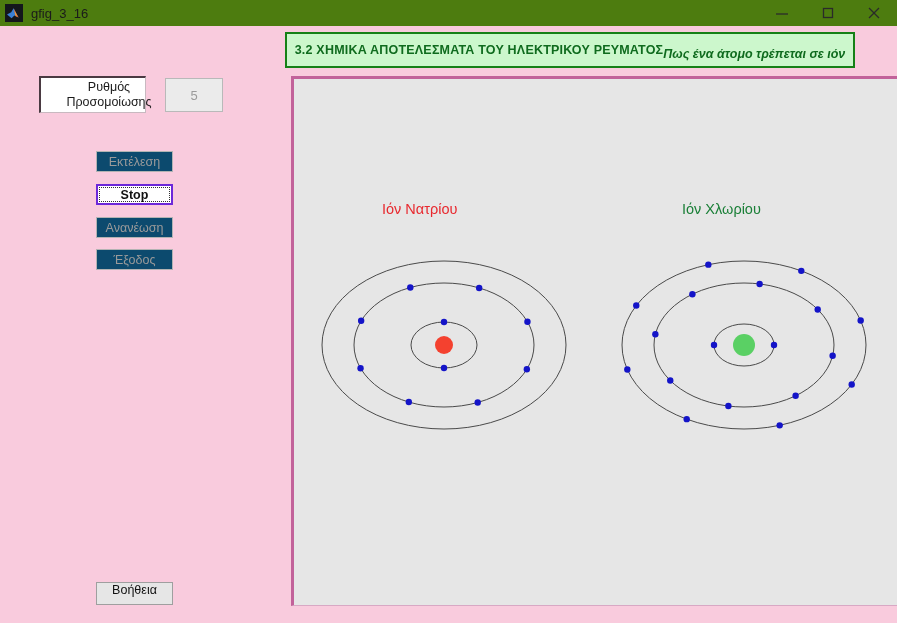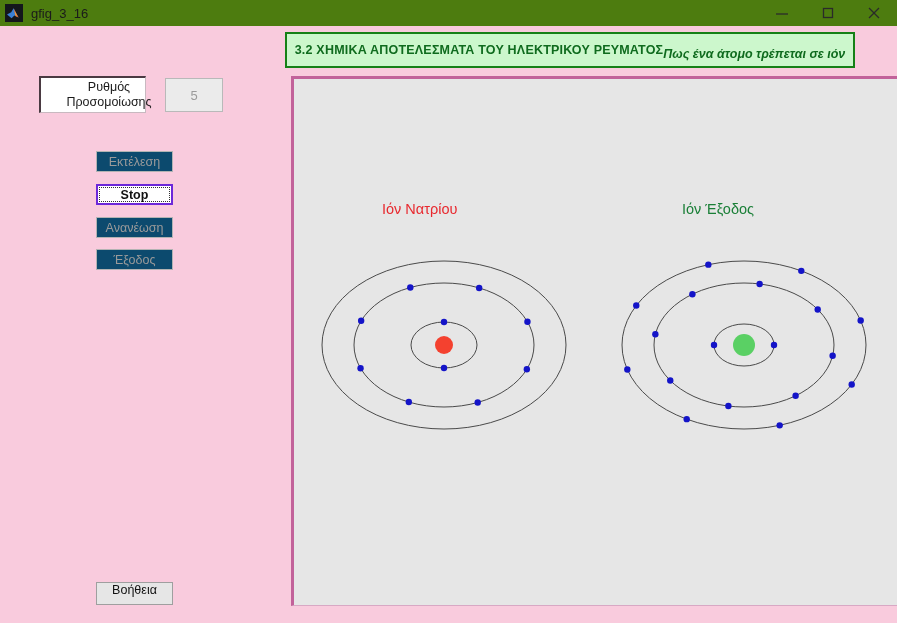--- a/index.html
+++ b/index.html
@@ -245,21 +245,21 @@
   <div class="btn exit">
     <span>Έξοδος</span>
   </div>
 
   <div class="btn-help">
     <span>Βοήθεια</span>
   </div>
 
   <div class="canvas">
     <div class="atom-label na">Ιόν  Νατρίου</div>
-    <div class="atom-label cl">Ιόν Έξοδος</div>
+    <div class="atom-label cl">Ιόν Χλωρίου</div>
     <svg id="atom-svg" width="601" height="524" viewBox="0 0 601 524" style="position:absolute;left:0;top:0;">
         <g>
           <ellipse cx="150" cy="266" rx="33" ry="23" fill="none" stroke="#4a4a4a" stroke-width="1"></ellipse>
           <ellipse cx="150" cy="266" rx="90" ry="62" fill="none" stroke="#4a4a4a" stroke-width="1"></ellipse>
           <ellipse cx="150" cy="266" rx="122" ry="84" fill="none" stroke="#4a4a4a" stroke-width="1"></ellipse>
           <circle cx="150" cy="266" r="9" fill="#f4412f"></circle>
           <circle cx="150.00" cy="243.00" r="3.2" fill="#1414c8"></circle>
           <circle cx="150.00" cy="289.00" r="3.2" fill="#1414c8"></circle>
           <circle cx="233.45" cy="242.77" r="3.2" fill="#1414c8"></circle>
           <circle cx="185.17" cy="208.93" r="3.2" fill="#1414c8"></circle>

